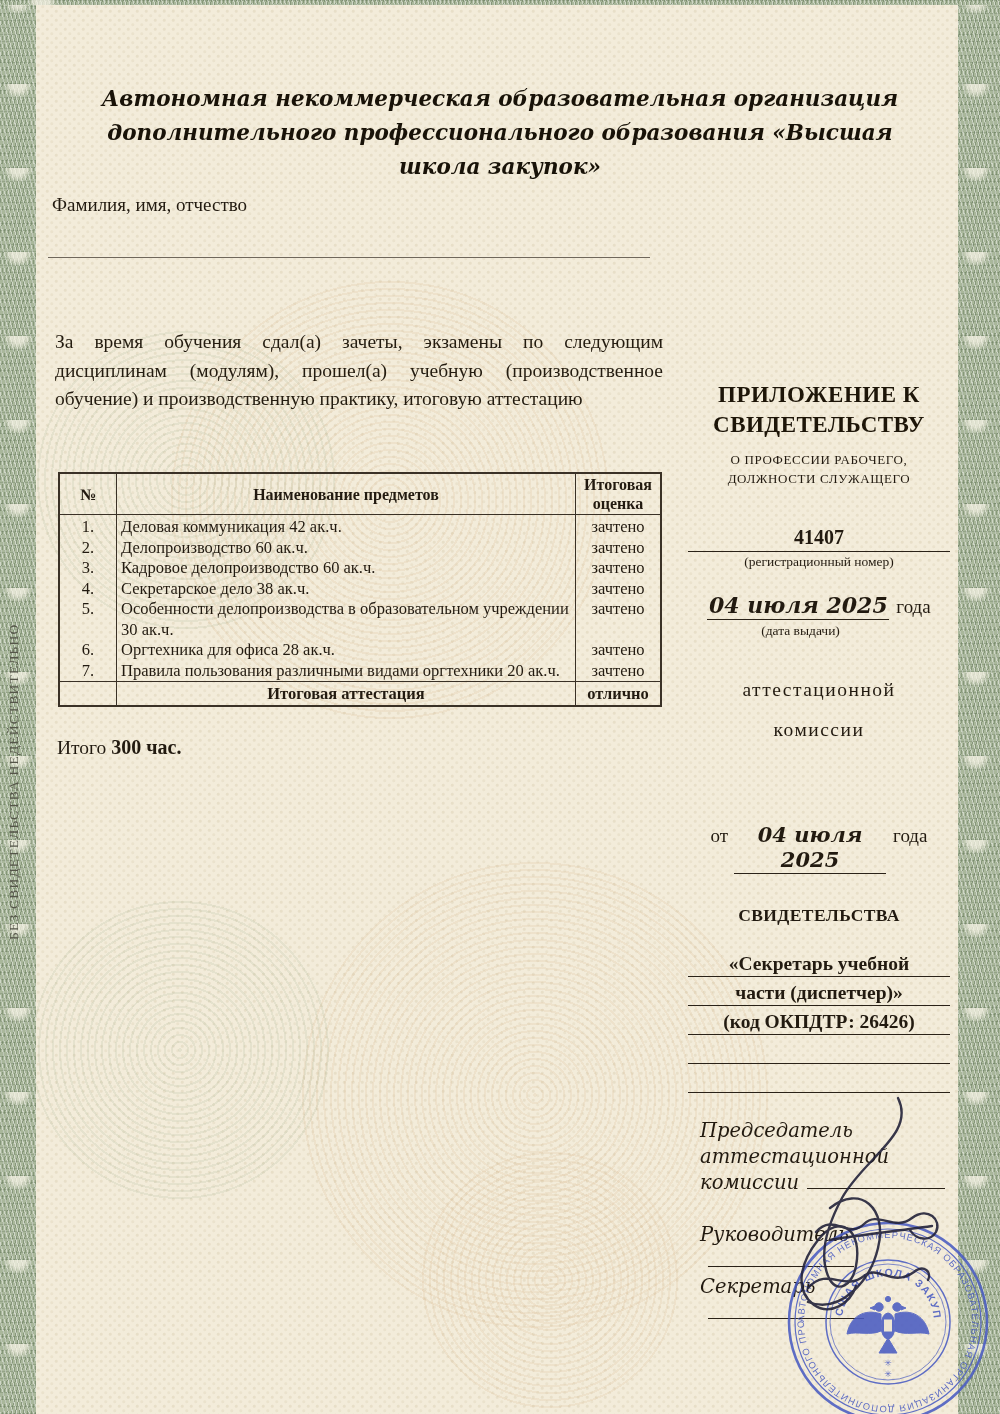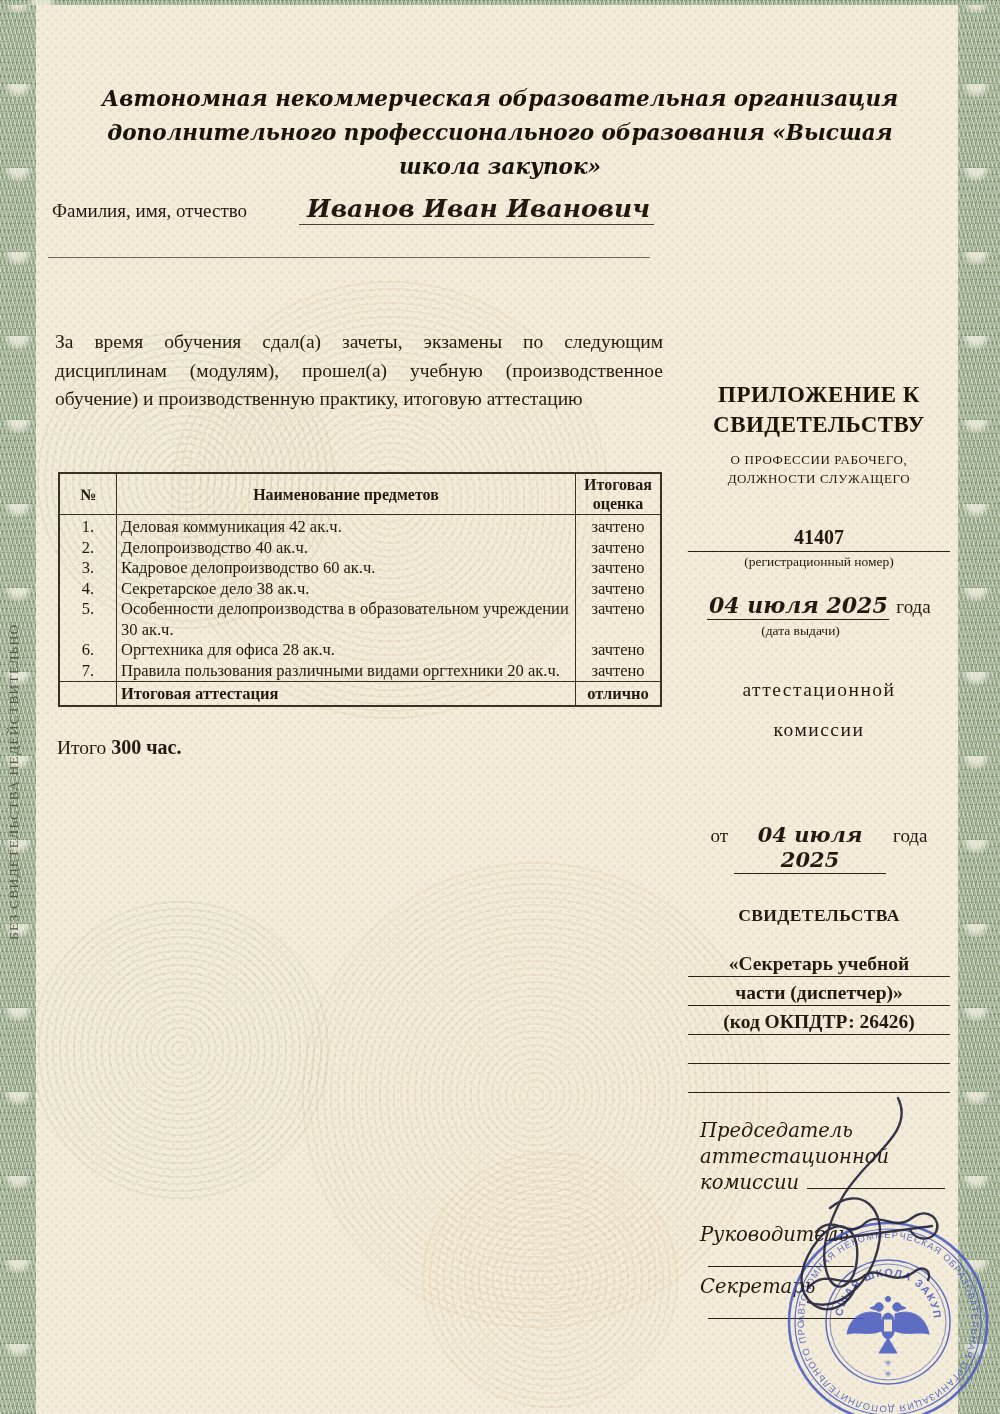--- a/index.html
+++ b/index.html
@@ -55,21 +55,21 @@
     font-family:"Liberation Serif",serif;vertical-align:top;}
   table.subjects thead th{border-bottom:1.6px solid #3a3126;font-weight:bold;font-size:16px;
     text-align:center;padding:1px 3px;line-height:19px;vertical-align:middle;}
   table.subjects tbody td{font-size:16.5px;line-height:20.5px;padding:0 4px;}
   table.subjects tbody tr:first-child td{padding-top:2px;}
   .col-num{width:50px;text-align:center;}
   .col-subj{width:452px;}
   table.subjects tbody td.cell-num{text-align:center;}
   table.subjects tbody td.cell-grade{text-align:center;}
   table.subjects tfoot td{border-top:1.6px solid #3a3126;font-weight:bold;font-size:16.5px;
-    padding:1px 4px;line-height:21px;}
+    padding:1px 4px;line-height:21px;text-align:center;}
   table.subjects tfoot td.cell-grade{text-align:center;}
   
   .total-line{left:57px;top:736px;font-size:19.5px;}
   .total-line b{font-size:20px;}
   
   .rc{left:688px;width:262px;text-align:center;}
   .rc-title{top:380px;font-weight:bold;font-size:23px;line-height:30px;letter-spacing:.5px;color:#1d1508;}
   .rc-sub{top:450px;font-size:13px;line-height:19px;letter-spacing:.6px;}
   .rc-reg{top:526px;}
   .rc-reg .val{display:block;border-bottom:1.3px solid #2a2218;font-weight:bold;font-size:20px;padding-bottom:2px;}
@@ -117,23 +117,20 @@
   <div class="wm wm-peach wm3"></div>
   <div class="wm wm-green wm4"></div>
   <div class="wm wm-peach wm5"></div>
 
   <div class="side-text">БЕЗ СВИДЕТЕЛЬСТВА НЕДЕЙСТВИТЕЛЬНО</div>
 
   <div class="abs org-header">Автономная некоммерческая образовательная организация дополнительного профессионального образования «Высшая школа закупок»</div>
 
   <div class="abs name-row">
     <span class="name-label">Фамилия, имя, отчество</span>
-    <span class="name-value-wrap">
-      <span class="name-value">Иванов Иван Иванович</span>
-    </span>
   </div>
   <div class="abs name-line2"></div>
 
   <div class="abs intro">За время обучения сдал(а) зачеты, экзамены по следующим дисциплинам (модулям), прошел(а) учебную (производственное обучение) и производственную практику, итоговую аттестацию</div>
 
   <table class="subjects">
     <thead>
       <tr>
         <th class="col-num">№</th>
         <th class="col-subj">Наименование предметов</th>
@@ -141,21 +138,21 @@
       </tr>
     </thead>
     <tbody>
       <tr>
         <td class="cell-num">1.</td>
         <td>Деловая коммуникация 42 ак.ч.</td>
         <td class="cell-grade">зачтено</td>
       </tr>
       <tr>
         <td class="cell-num">2.</td>
-        <td>Делопроизводство 40 ак.ч.</td>
+        <td>Делопроизводство 60 ак.ч.</td>
         <td class="cell-grade">зачтено</td>
       </tr>
       <tr>
         <td class="cell-num">3.</td>
         <td>Кадровое делопроизводство 60 ак.ч.</td>
         <td class="cell-grade">зачтено</td>
       </tr>
       <tr>
         <td class="cell-num">4.</td>
         <td>Секретарское дело 38 ак.ч.</td>

